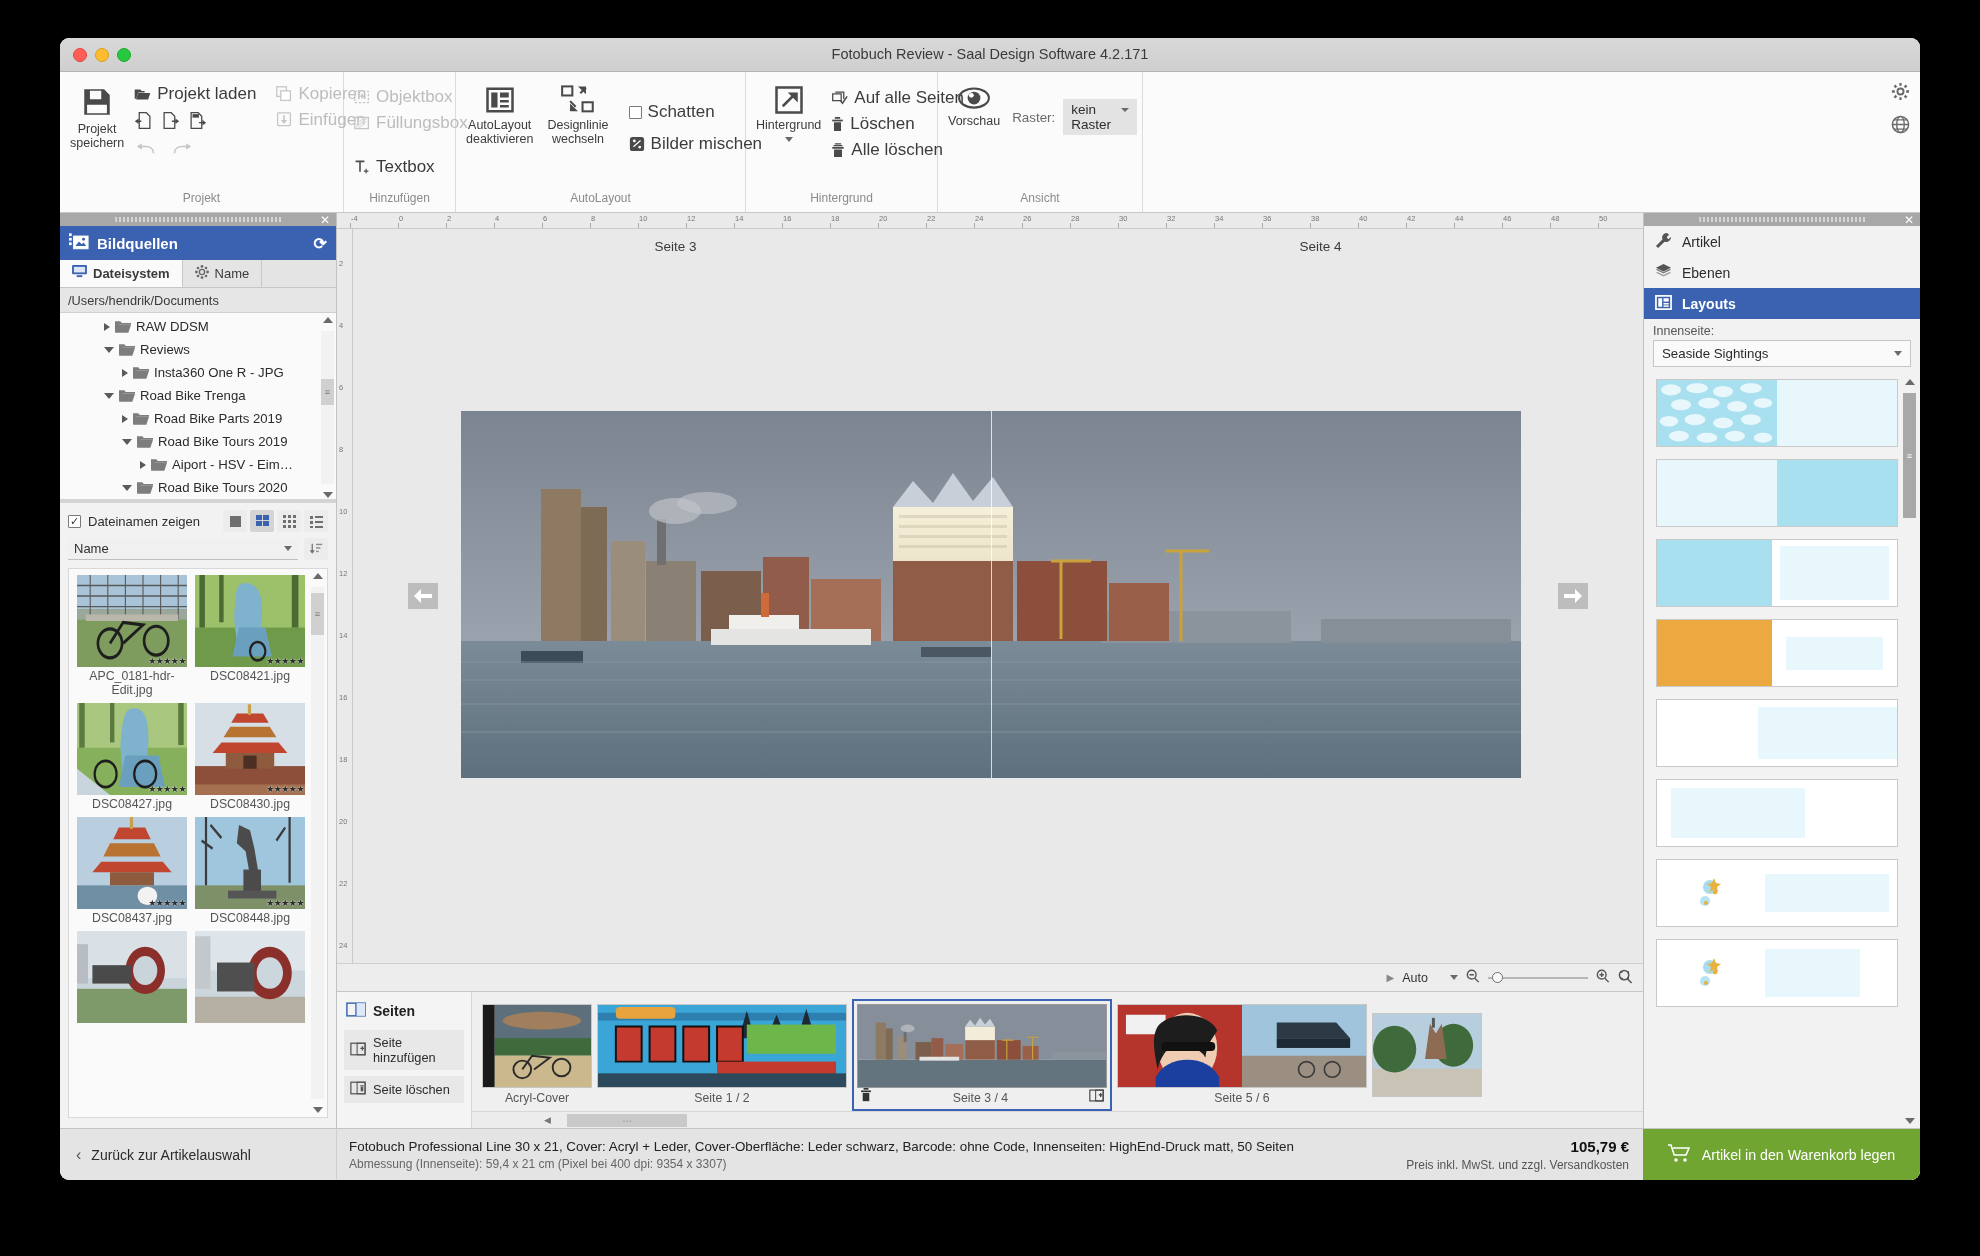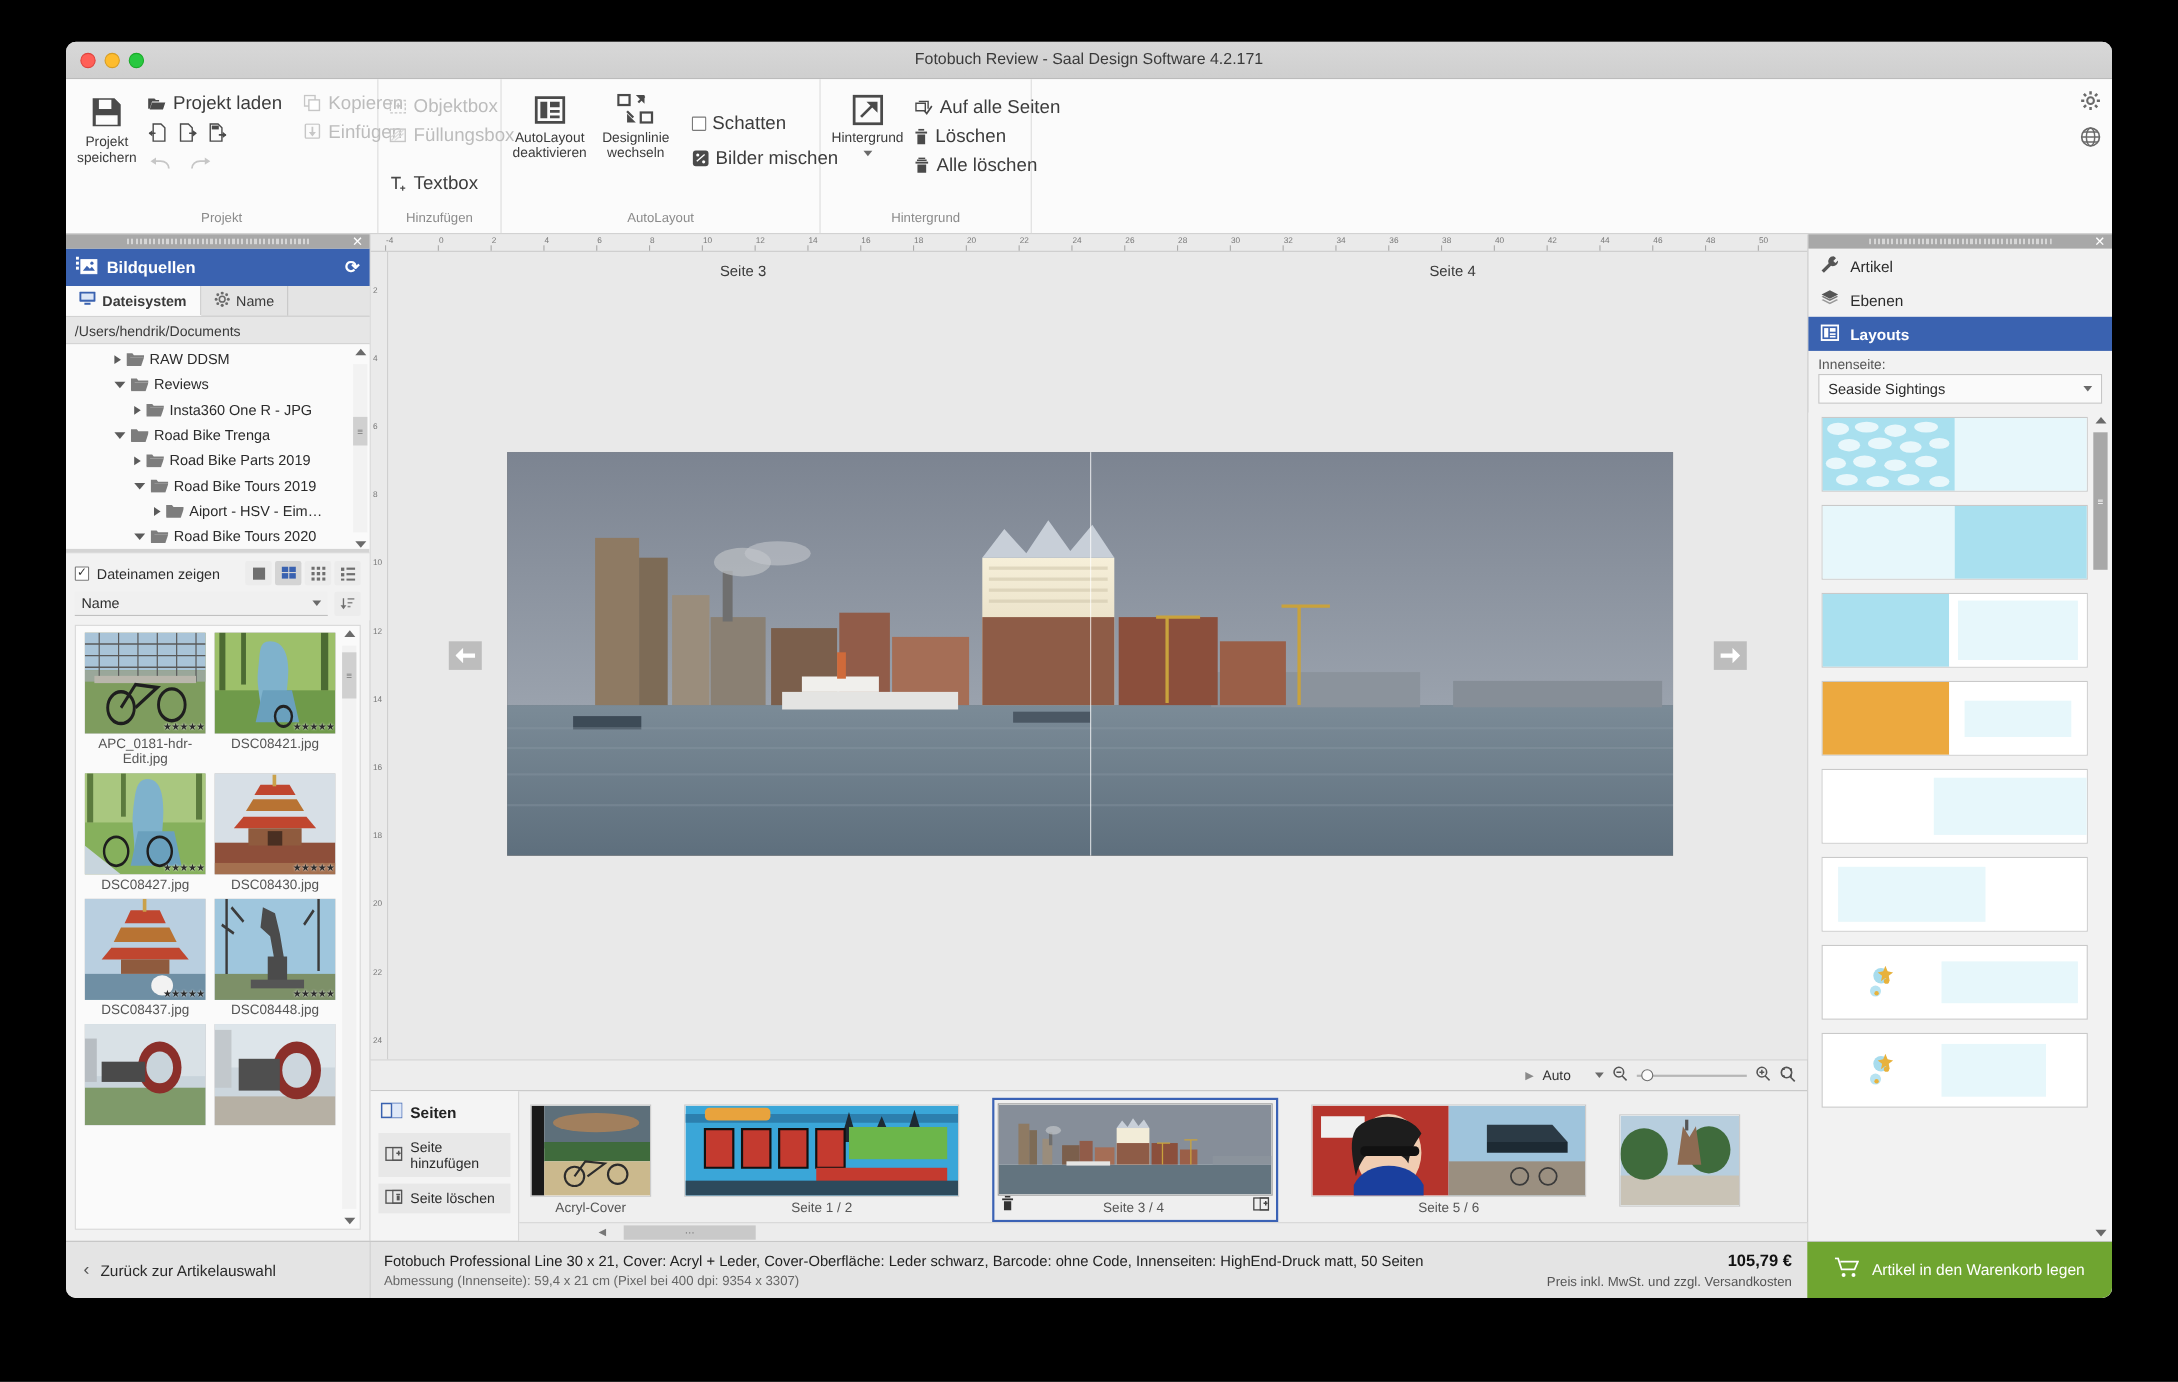--- a/index.html
+++ b/index.html
@@ -124,21 +124,21 @@
 
   
   .strip{height:137px;background:#efefef;border-top:1px solid #c6c6c6;display:flex;}
   .strip-left{width:135px;border-right:1px solid #d5d5d5;padding:8px 7px;display:flex;
     flex-direction:column;gap:6px;background:#f4f4f4;}
   .sl-title{display:flex;align-items:center;gap:7px;font-size:14px;font-weight:bold;color:#222;
     padding:2px 2px 4px 2px;}
   .sbtn{display:flex;align-items:center;gap:7px;background:#e8e8e8;font-size:12.8px;color:#2b2b2b;
     padding:5px 6px;cursor:pointer;}
   .strip-scroll{flex:1;display:flex;flex-direction:column;min-width:0;}
-  .pages{flex:1;display:flex;align-items:center;gap:30px;padding:6px 10px 0 10px;overflow:hidden;}
+  .pages{flex:1;display:flex;align-items:center;gap:5px;padding:6px 10px 0 10px;overflow:hidden;}
   .pcell{display:flex;flex-direction:column;align-items:center;cursor:pointer;}
   .pthumb{height:84px;border:1px solid #c7c7c7;background:#fff;overflow:hidden;display:flex;}
   .pcell.sel{border:2px solid #3b62b5;padding:3px;}
   .pcell.sel .pthumb{border:1px solid #9a9a9a;}
   .pname{font-size:12.3px;color:#555;margin-top:3px;}
   .pname-row{display:flex;align-items:center;width:100%;justify-content:space-between;padding:0 3px;}
   .hscroll{height:17px;background:#ececec;border-top:1px solid #d7d7d7;position:relative;}
   .hs-thumb{position:absolute;left:95px;top:2px;height:13px;width:120px;background:#c9c9c9;
     display:flex;align-items:center;justify-content:center;font-size:9px;color:#777;}
 
@@ -394,20 +394,42 @@
                   <path fill="#4a4a4a" d="M3 7.5h9V16H3z"></path>
                 </svg>
             </span>
             <span>Alle löschen</span>
           </div>
         </div>
       </div>
       <div class="rg-label">Hintergrund</div>
     </div>
 
+    <div class="rgroup" style="width:205px">
+      <div class="rg-body" style="gap:12px">
+        <div class="big-btn" style="width:62px">
+          <span class="ico">
+            <svg width="34" height="26" viewBox="0 0 32 22">
+                <ellipse cx="16" cy="11" rx="14" ry="9" fill="none" stroke="#4a4a4a" stroke-width="2"></ellipse>
+                <circle cx="16" cy="11" r="6" fill="#4a4a4a"></circle>
+                <circle cx="13.5" cy="8.5" r="2.3" fill="#fff"></circle>
+              </svg>
+          </span>
+          <span class="lbl">Vorschau</span>
+        </div>
+        <div style="display:flex;align-items:center;gap:8px;margin-top:18px">
+          <span style="font-size:13.4px;color:#6a6a6a">Raster:</span>
+          <span class="raster-sel">
+            <span>kein Raster</span>
+            <span class="caret" style="position:absolute;right:8px;top:9px;border-top-width:4px"></span>
+          </span>
+        </div>
+      </div>
+      <div class="rg-label">Ansicht</div>
+    </div>
 
     <div class="ribbon-right">
       <span class="ico">
         <svg width="19" height="19" viewBox="0 0 20 20">
             <circle cx="10" cy="10" r="3.2" fill="none" stroke="#6a6a6a" stroke-width="2"></circle>
             <g stroke="#6a6a6a" stroke-width="2.4">
               <path d="M10 1v3M10 16v3M1 10h3M16 10h3M3.6 3.6l2.1 2.1M14.3 14.3l2.1 2.1M16.4 3.6l-2.1 2.1M5.7 14.3l-2.1 2.1"></path>
             </g>
           </svg>
       </span>

